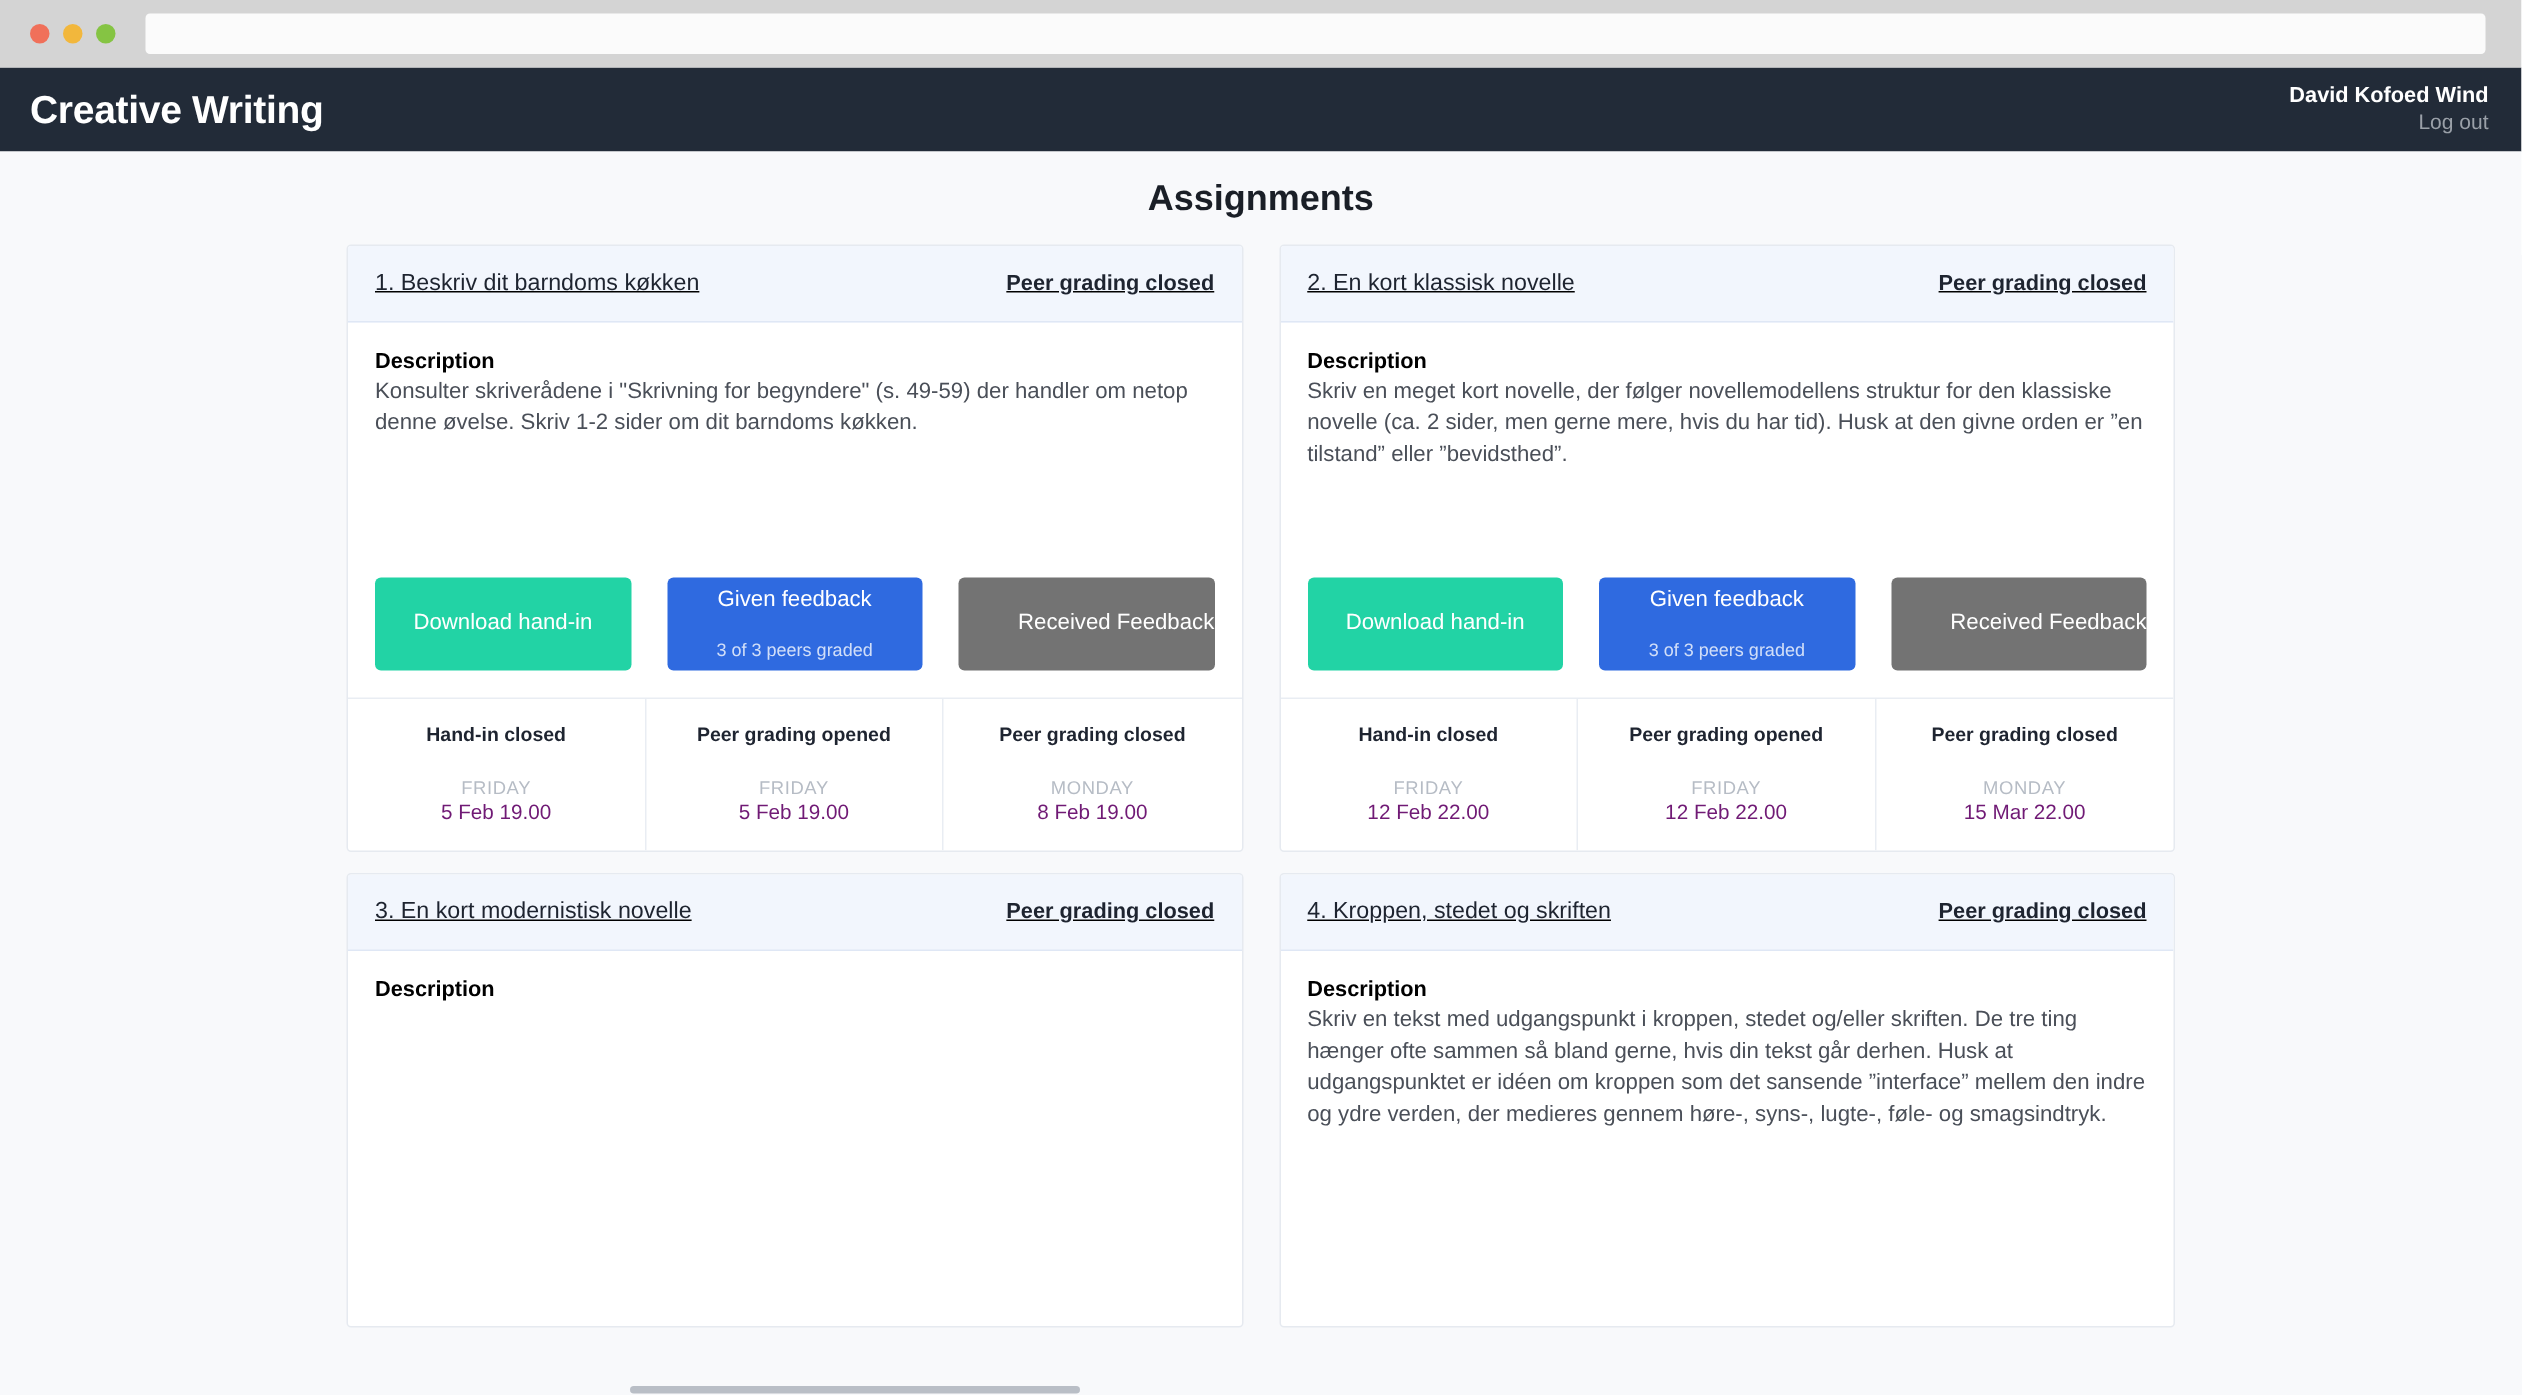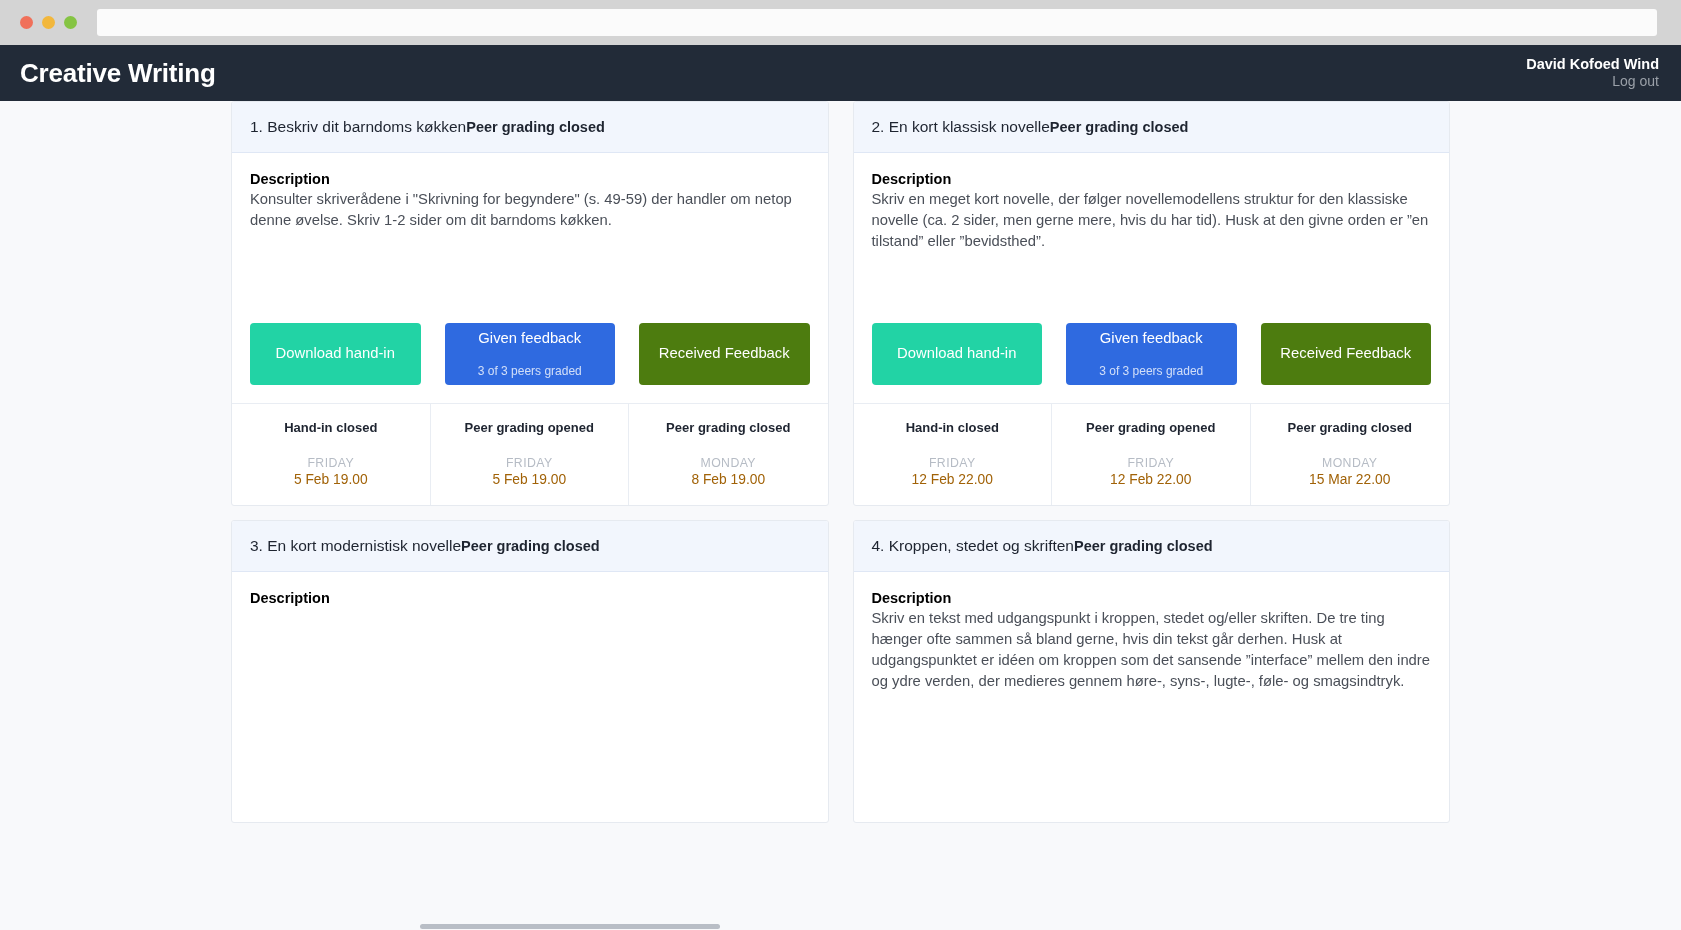--- a/index.html
+++ b/index.html
@@ -89,21 +89,22 @@
     overflow: hidden;
     display: flex;
     flex-direction: column;
   }
   .card-header {
     background: #f2f6fd;
     border-bottom: 1px solid #dfe7f5;
     padding: 16px 18px;
     display: flex;
     align-items: center;
-    justify-content: flex-start;
+    justify-content: space-between;
+    text-decoration: underline;
   }
   .card-title { font-size: 15.5px; color: #1e2430; }
   .card-status { font-size: 14.5px; font-weight: bold; color: #1e2430; }
 
   .card-body {
     padding: 18px 18px 0 18px;
     flex: 1;
     min-height: 250px;
     display: flex;
     flex-direction: column;
@@ -132,36 +133,36 @@
     flex-direction: column;
     align-items: center;
     justify-content: center;
     font-family: "Liberation Sans", sans-serif;
     line-height: 1.2;
   }
   .btn-main { font-size: 14.8px; }
   .btn-sub  { font-size: 12px; opacity: 0.78; margin-top: 16px; }
   .btn.download { background: #22d3a5; }
   .btn.given    { background: #2f6ae0; }
-  .btn.received { background: #4d7c0f; }
+  .btn.received { background: #737373; align-items: flex-end; }
 
   .card-footer {
     display: grid;
     grid-template-columns: 1fr 1fr 1fr;
     border-top: 1px solid #e9edf3;
   }
   .footer-cell {
     padding: 16px 6px 18px 6px;
     text-align: center;
     border-right: 1px solid #e9edf3;
   }
   .footer-cell:last-child { border-right: none; }
   .f-title { font-size: 13px; font-weight: bold; color: #1e2430; }
   .f-day   { font-size: 12.3px; color: #b6bcc5; letter-spacing: 0.4px; margin-top: 21px; }
-  .f-date  { font-size: 13.8px; color: #a16207; margin-top: 2px; }
+  .f-date  { font-size: 13.8px; color: #701a75; margin-top: 2px; }
 
   .scrollbar {
     position: absolute;
     bottom: 0; left: 0; right: 0;
     height: 7px;
   }
   .scrollbar-thumb {
     position: absolute;
     left: 420px; width: 300px; top: 1px; height: 5px;
     background: #b9bec6; border-radius: 3px;
@@ -181,20 +182,21 @@
 
 <div class="app-header">
   <div class="brand">Creative Writing</div>
   <div class="user-box">
     <span class="user-name">David Kofoed Wind</span>
     <span class="logout">Log out</span>
   </div>
 </div>
 
 <div class="page">
+  <div class="page-title">Assignments</div>
 
   <div class="grid">
 
     <div class="card">
       <div class="card-header">
         <div class="card-title">1. Beskriv dit barndoms køkken</div>
         <div class="card-status">Peer grading closed</div>
       </div>
       <div class="card-body">
         <div class="desc-label">Description</div>

